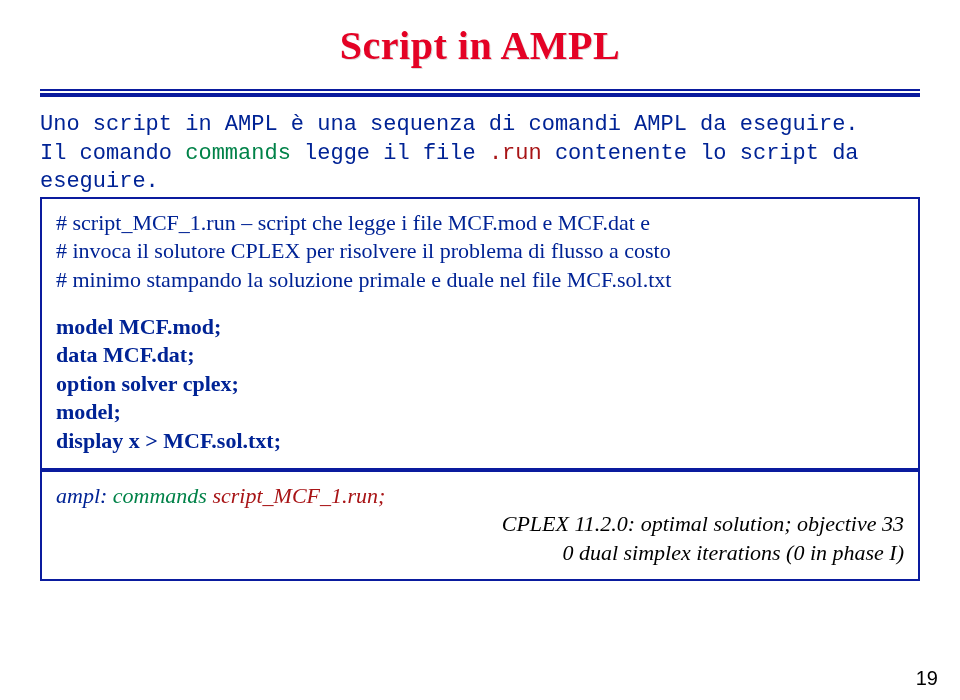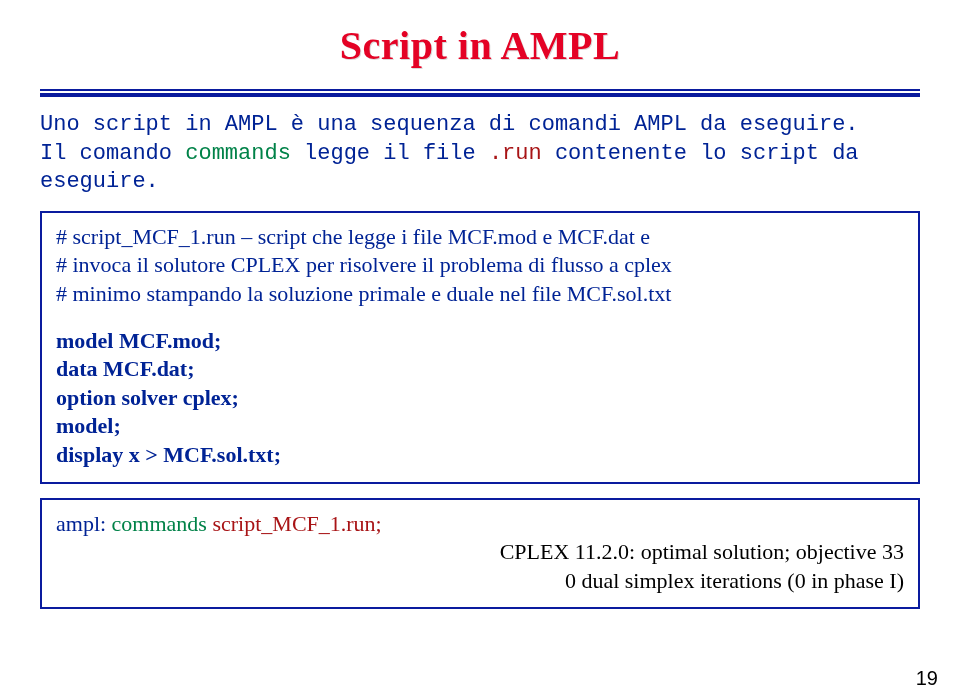--- a/index.html
+++ b/index.html
@@ -36,33 +36,33 @@
     margin-top: 14px;
     color: #002395;
     font-family: "Courier New", Courier, monospace;
     font-size: 22px;
     line-height: 1.3;
   }
   .intro .cmd { color: #008248; }
   .intro .ext { color: #a81416; }
   .box {
     border: 2px solid #0a1b9e;
-    margin-top: 14px;
     padding: 10px 14px 12px 14px;
   }
   .box1 {
     color: #002395;
     font-size: 22px;
     line-height: 1.3;
     font-family: "Times New Roman", Times, serif;
   }
   .box1 .b { font-weight: bold; }
   .box2 {
     font-size: 22px;
     line-height: 1.3;
+    font-style: italic;
   }
   .box2 .amplp { color: #002395; }
   .box2 .cmdword { color: #008248; }
   .box2 .fn { color: #a81416; }
   .box2 .out { color: #000; text-align: right; }
   .pagenum {
     position: absolute;
     bottom: 10px;
     right: 22px;
     font-size: 20px;
@@ -81,21 +81,21 @@
 
 <div class="intro">
   <div>Uno script in AMPL è una sequenza di comandi AMPL da eseguire.</div>
   <div>
     <span>Il comando </span><span class="cmd">commands</span><span> legge il file </span><span class="ext">.run</span><span> contenente lo script da eseguire.</span>
   </div>
 </div>
 
 <div class="box box1">
   <div># script_MCF_1.run – script che legge i file MCF.mod e MCF.dat e</div>
-  <div># invoca il solutore CPLEX per risolvere il problema di flusso a cplex</div>
+  <div># invoca il solutore CPLEX per risolvere il problema di flusso a costo</div>
   <div># minimo stampando la soluzione primale e duale nel file MCF.sol.txt</div>
   <div style="height:18px"></div>
   <div class="b">model MCF.mod;</div>
   <div class="b">data MCF.dat;</div>
   <div class="b">option solver cplex;</div>
   <div class="b">model;</div>
   <div class="b">display x &gt; MCF.sol.txt;</div>
 </div>
 
 <div class="box box2">

